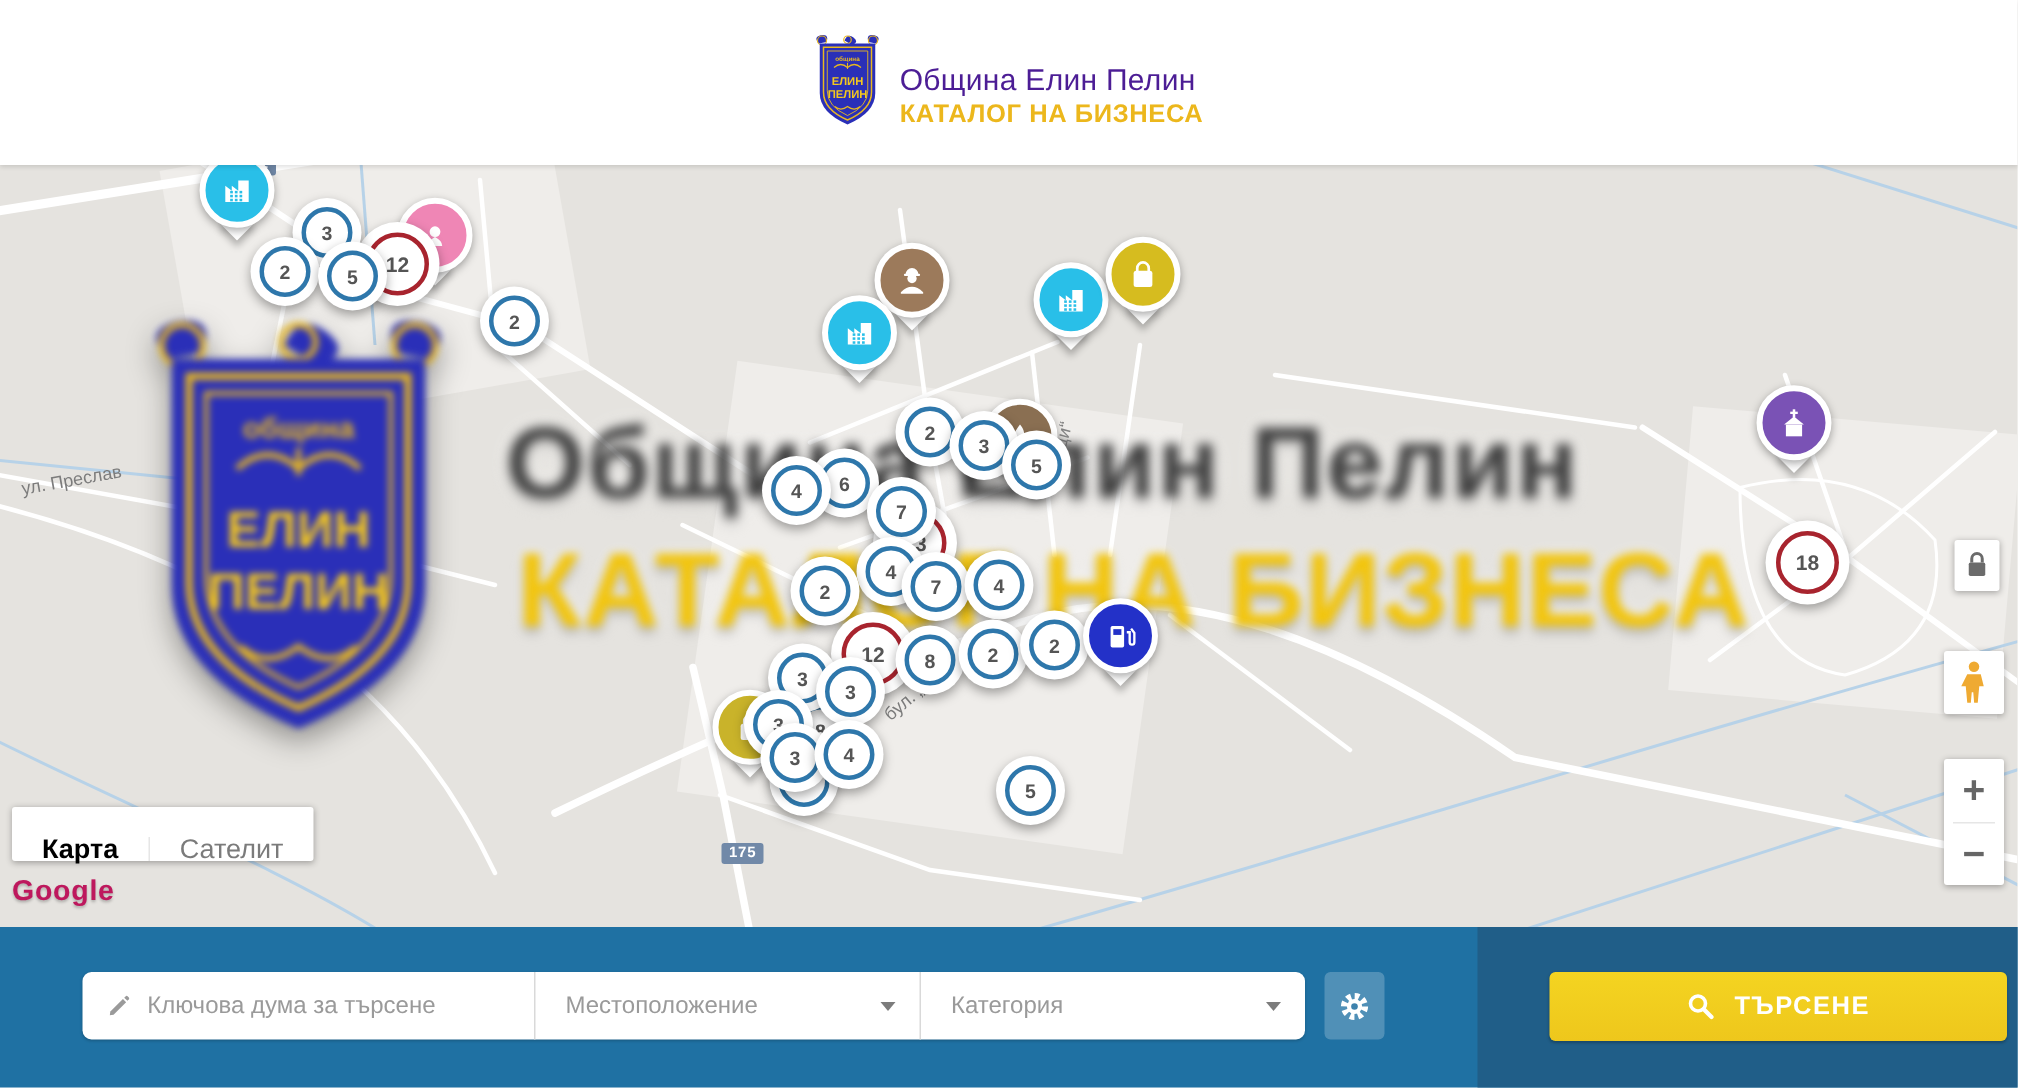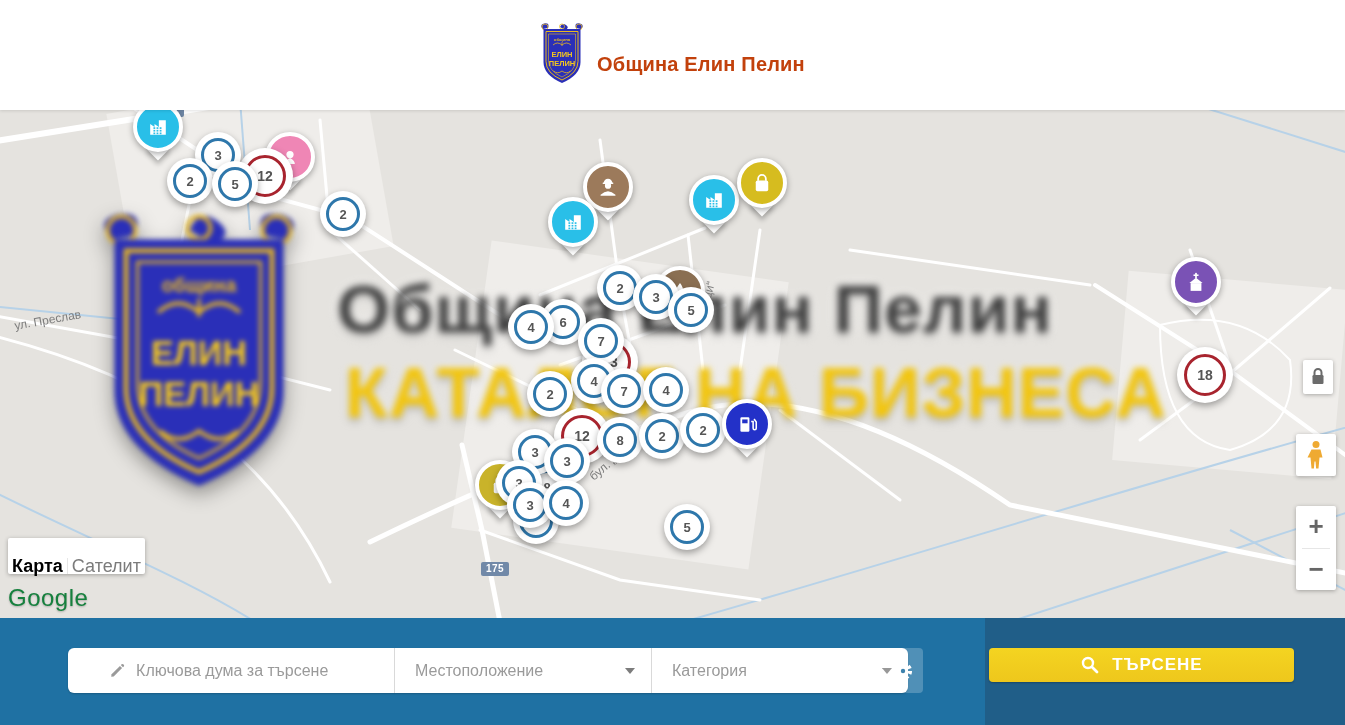--- a/index.html
+++ b/index.html
@@ -2,21 +2,21 @@
 <html><head>
 <meta charset="utf-8">
 <style>
   * { margin:0; padding:0; box-sizing:border-box; }
   html,body { width:1345px; height:725px; overflow:hidden; font-family:"Liberation Sans", sans-serif; background:#fff; }
 
   
   .header { position:absolute; left:0; top:0; width:1345px; height:110px; background:#fff; box-shadow:0 1px 3px rgba(0,0,0,.12); z-index:40; display:flex; align-items:center; justify-content:center; padding:0 25px 0 22px; }
   .brand { display:flex; align-items:center; gap:10px; cursor:pointer; }
   .brand-logo { width:50px; height:64px; }
-  .brand-text .t1 { font-size:20px; font-weight:bold; color:#c2410c; letter-spacing:.2px;margin-top:19px; }
+  .brand-text .t1 { font-size:20px; font-weight:normal; color:#4c1d95; letter-spacing:.2px;margin-top:19px; }
   .brand-text .t2 { font-size:17px; font-weight:bold; color:#ecb71c; letter-spacing:.4px; }
   .nav { display:flex; gap:38px; }
   .nav-item { font-size:15px; font-weight:bold; color:#2c2c36; letter-spacing:-.2px; cursor:pointer; transform:scaleX(.95); white-space:nowrap; }
 
   
   .map { position:absolute; left:0; top:110px; width:1345px; height:508px; background:#e5e3df; overflow:hidden; }
   .roads { position:absolute; left:0; top:0; }
   .street-label { position:absolute; font-size:12px; color:#7c7c7c; white-space:nowrap; z-index:4; }
   .road-badge { position:absolute; font-size:10px; font-weight:bold; color:#fff; background:#7189a8; padding:1px 5px 2px; border-radius:2px; z-index:4; letter-spacing:.5px; }
 
@@ -33,44 +33,44 @@
   .cluster.red { width:56px; height:56px; }
   .cluster.red .ring { width:42px; height:42px; border-color:#a8242e; }
   .cluster .cnt { font-size:13px; font-weight:bold; color:#555; }
   .cluster.red .cnt { font-size:14px; }
   .pin { position:absolute; transform:translate(-50%,-82%); width:54px; height:66px; cursor:pointer; }
   .pin .tail { position:absolute; left:50%; top:38px; width:17px; height:17px; background:#fff; transform:translateX(-50%) rotate(45deg); box-shadow:3px 3px 5px rgba(0,0,0,.25); }
   .pin .circ { position:absolute; left:2px; top:0; width:50px; height:50px; border-radius:50%; border:4px solid #fff; box-shadow:0 2px 6px rgba(0,0,0,.35); display:flex; align-items:center; justify-content:center; }
 
   
   .maptype { position:absolute; left:8px; top:428px; height:36px; background:#fff; border-radius:2px; box-shadow:0 1px 4px rgba(0,0,0,.3); display:flex; z-index:20; }
-  .maptype .mt { padding:0 4px; display:flex; align-items:center; font-size:18px; cursor:pointer;margin-top:20px; }
+  .maptype .mt { padding:0 20px; display:flex; align-items:center; font-size:18px; cursor:pointer;margin-top:20px; }
   .maptype .mt.active { font-weight:bold; color:#000; }
   .maptype .mt.inactive { color:#7b7b7b; border-left:1px solid #e6e6e6; }
-  .google-logo { position:absolute; left:8px; top:474px; z-index:20; color:#15803d; font-size:24px; font-weight:normal; letter-spacing:.5px; text-shadow:0 1px 2px rgba(0,0,0,.25); cursor:pointer; }
+  .google-logo { position:absolute; left:8px; top:474px; z-index:20; color:#be185d; font-size:19px; font-weight:bold; letter-spacing:.5px; text-shadow:0 1px 2px rgba(0,0,0,.25); cursor:pointer; }
   .attribution { position:absolute; right:6px; bottom:4px; z-index:20; display:flex; gap:14px; font-size:11px; color:#545454; }
   .attribution .link { cursor:pointer; }
   .ctl { position:absolute; background:#fff; box-shadow:0 1px 4px rgba(0,0,0,.3); border-radius:2px; z-index:20; display:flex; align-items:center; justify-content:center; cursor:pointer; }
   .ctl-lock { left:1303px; top:250px; width:30px; height:34px; }
   .ctl-peg { left:1296px; top:324px; width:40px; height:42px; }
   .zoomctl { position:absolute; left:1296px; top:396px; width:40px; height:84px; background:#fff; box-shadow:0 1px 4px rgba(0,0,0,.3); border-radius:2px; z-index:20; display:flex; flex-direction:column; }
   .zoomctl .zbtn { flex:1; display:flex; align-items:center; justify-content:center; font-size:26px; font-weight:bold; color:#666; cursor:pointer; }
   .zoomctl .zdiv { height:1px; background:#e6e6e6; margin:0 6px; }
 
   
   .searchbar { position:absolute; left:0; top:618px; width:1345px; height:107px; background:#1f71a3; z-index:40; }
   .searchbar .dark { position:absolute; right:0; top:0; width:360px; height:107px; background:#205e88; }
-  .fields { position:absolute; left:68px; top:30px; height:45px; display:flex; background:#fff; border-radius:6px; box-shadow:0 1px 2px rgba(0,0,0,.2);padding-left:25px; }
+  .fields { position:absolute; left:55px; top:30px; height:45px; display:flex; background:#fff; border-radius:6px; box-shadow:0 1px 2px rgba(0,0,0,.2); }
   .f-keyword { width:301px; display:flex; align-items:center; padding:0 12px 0 16px; gap:10px; }
   .f-keyword input { border:none; outline:none; width:100%; font-size:16px; color:#555; font-family:"Liberation Sans",sans-serif; }
   .f-keyword input::placeholder { color:#9a9a9a; }
   .f-select { width:257px; display:flex; align-items:center; justify-content:space-between; padding:0 16px 0 20px; border-left:1px solid #d9d9d9; font-size:16px; color:#9a9a9a; cursor:pointer; }
   .arrow-down { width:0; height:0; border-left:5px solid transparent; border-right:5px solid transparent; border-top:6px solid #7c7c7c; }
   .gear-btn { position:absolute; left:883px; top:30px; width:40px; height:45px; background:#417fa9; background:rgba(255,255,255,.22); border-radius:4px; display:flex; align-items:center; justify-content:center; cursor:pointer; }
-  .search-btn { position:absolute; left:989px; top:30px; width:305px; height:34px; background:linear-gradient(#f4d421,#eec71c); border:none; border-radius:4px; display:flex; align-items:center; justify-content:center; gap:12px; cursor:pointer; box-shadow:0 1px 2px rgba(0,0,0,.25); }
+  .search-btn { position:absolute; left:1033px; top:30px; width:305px; height:46px; background:linear-gradient(#f4d421,#eec71c); border:none; border-radius:4px; display:flex; align-items:center; justify-content:center; gap:12px; cursor:pointer; box-shadow:0 1px 2px rgba(0,0,0,.25); }
   .search-btn span { font-size:17px; font-weight:bold; color:#fff; letter-spacing:1px; font-family:"Liberation Sans",sans-serif; }
 </style>
 </head>
 <body>
 
 <div class="header">
   <div class="brand">
     <span class="brand-logo" id="headerLogo"><svg width="100%" height="100%" viewBox="0 0 100 128" xmlns="http://www.w3.org/2000/svg">
     <path d="M46 8 Q50 -2 58 4 Q66 10 56 14 Z M12 12 Q4 4 14 1 Q26 -1 22 10 Z M88 12 Q96 4 86 1 Q74 -1 78 10 Z" fill="#2a2fb8"></path>
     <circle cx="50" cy="7" r="5" fill="none" stroke="#e8b820" stroke-width="1.6"></circle>
@@ -81,20 +81,21 @@
     <path d="M23 22 H77 V75 Q77 96 50 108 Q23 96 23 75 Z" fill="none" stroke="#e8b820" stroke-width="1.2"></path>
     <text x="50" y="35" font-size="8.5" font-weight="bold" fill="#e8b820" text-anchor="middle" font-family="Liberation Sans, sans-serif">община</text>
     <path d="M32 44 Q41 36 50 44 Q59 36 68 44" fill="none" stroke="#e8b820" stroke-width="1.6"></path>
     <path d="M50 38 v8" stroke="#e8b820" stroke-width="1.4"></path>
     <text x="50" y="67" font-size="15" font-weight="bold" fill="#f4c81e" text-anchor="middle" font-family="Liberation Sans, sans-serif">ЕЛИН</text>
     <text x="50" y="85" font-size="15" font-weight="bold" fill="#f4c81e" text-anchor="middle" font-family="Liberation Sans, sans-serif">ПЕЛИН</text>
     <path d="M33 96 Q41 103 50 96 Q59 103 67 96" fill="none" stroke="#e8b820" stroke-width="1.6"></path>
   </svg></span>
     <span class="brand-text">
       <div class="t1">Община Елин Пелин</div>
+      <div class="t2">КАТАЛОГ НА БИЗНЕСА</div>
     </span>
   </div>
 </div>
 
 <div class="map">
   <svg class="roads" width="1345" height="508" viewBox="0 0 1345 508">
 
     <rect x="470" y="150" width="300" height="290" fill="#efedea" transform="rotate(8 620 295)"></rect>
     <rect x="120" y="-20" width="260" height="180" fill="#efedea" transform="rotate(-10 250 70)"></rect>
     <rect x="1120" y="170" width="220" height="190" fill="#efedea" transform="rotate(5 1230 265)"></rect>

